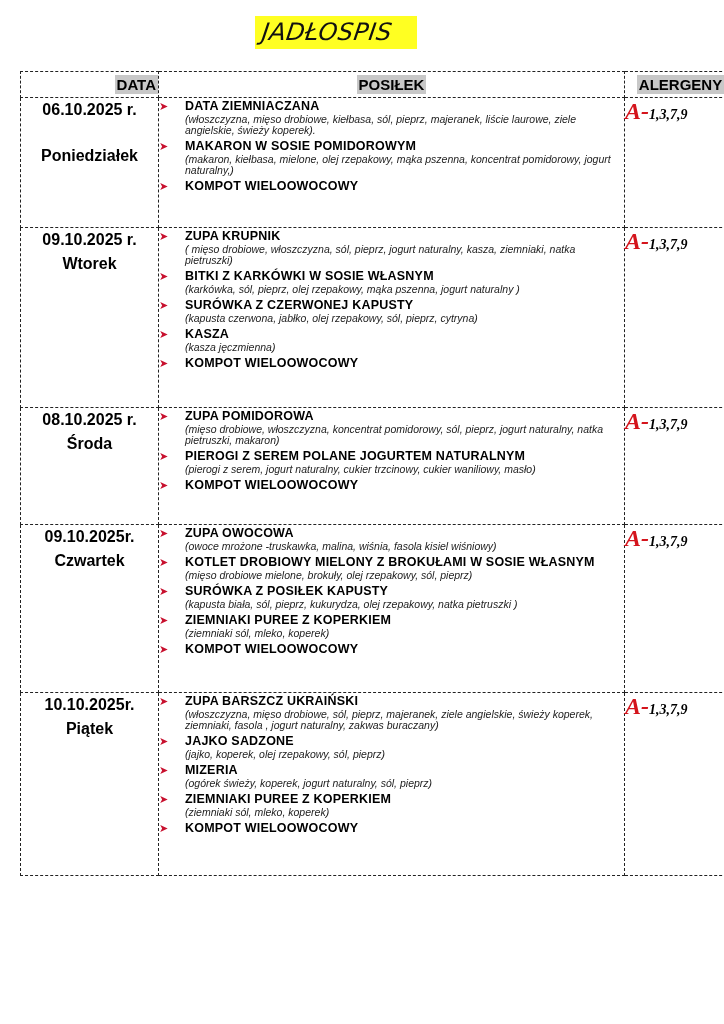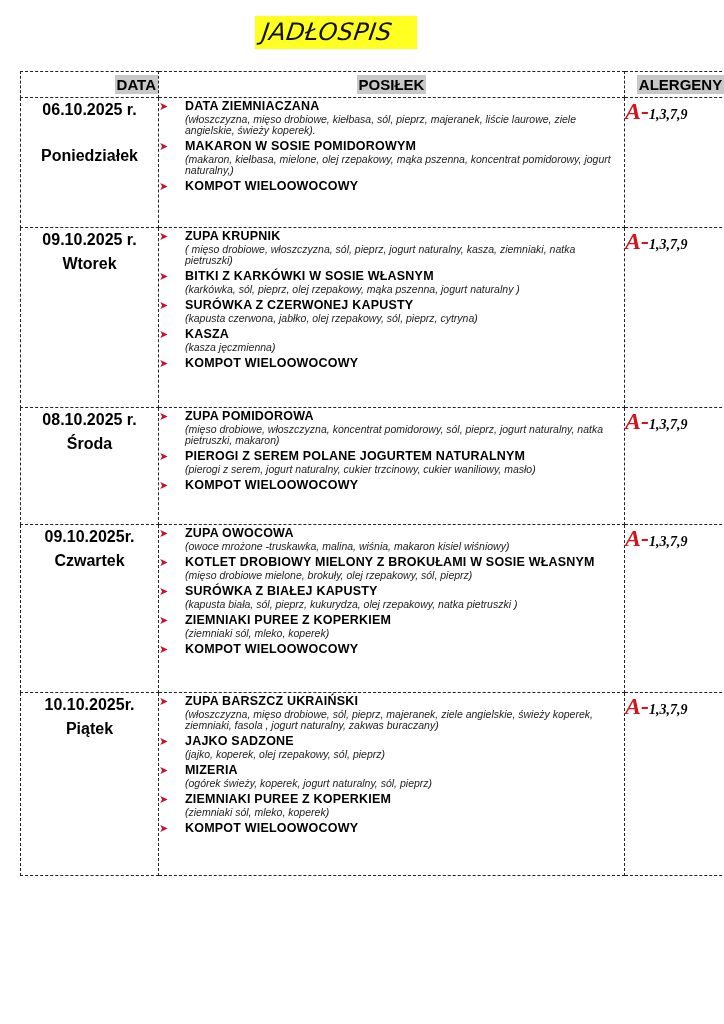--- a/index.html
+++ b/index.html
@@ -149,33 +149,33 @@
         <td class="date-cell">
           <div>09.10.2025r.</div>
           <div>Czwartek</div>
         </td>
         <td class="meal-cell">
           <div>
             <div class="dish">
               <span class="arrow">➤</span>
               <span class="dish-name">ZUPA OWOCOWA</span>
             </div>
-            <div class="ingr">(owoce mrożone -truskawka, malina, wiśnia, makaron kisiel wiśniowy)</div>
+            <div class="ingr">(owoce mrożone -truskawka, malina, wiśnia, fasola kisiel wiśniowy)</div>
           </div>
           <div>
             <div class="dish">
               <span class="arrow">➤</span>
               <span class="dish-name">KOTLET DROBIOWY MIELONY Z BROKUŁAMI W SOSIE WŁASNYM</span>
             </div>
             <div class="ingr">(mięso drobiowe mielone, brokuły, olej rzepakowy, sól, pieprz)</div>
           </div>
           <div>
             <div class="dish">
               <span class="arrow">➤</span>
-              <span class="dish-name">SURÓWKA Z BIAŁEJ KAPUSTY</span>
+              <span class="dish-name">SURÓWKA Z POSIŁEK KAPUSTY</span>
             </div>
             <div class="ingr">(kapusta biała, sól, pieprz, kukurydza, olej rzepakowy, natka pietruszki )</div>
           </div>
           <div>
             <div class="dish">
               <span class="arrow">➤</span>
               <span class="dish-name">ZIEMNIAKI PUREE Z KOPERKIEM</span>
             </div>
             <div class="ingr">(ziemniaki sól, mleko, koperek)</div>
           </div>

